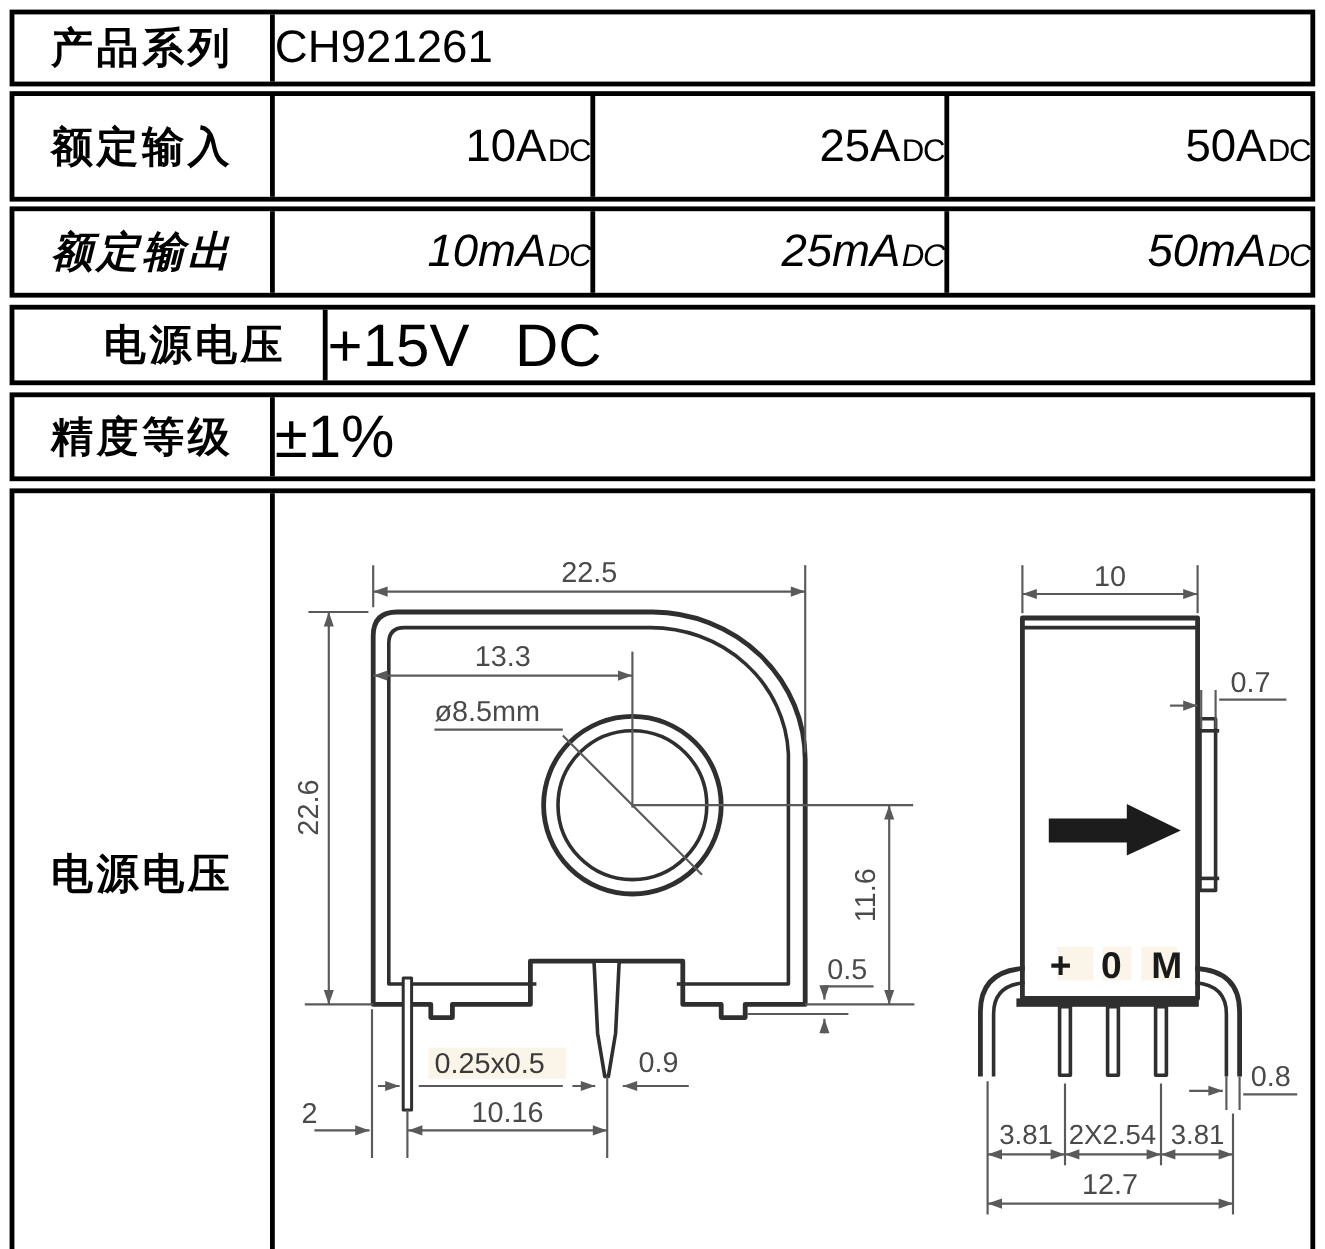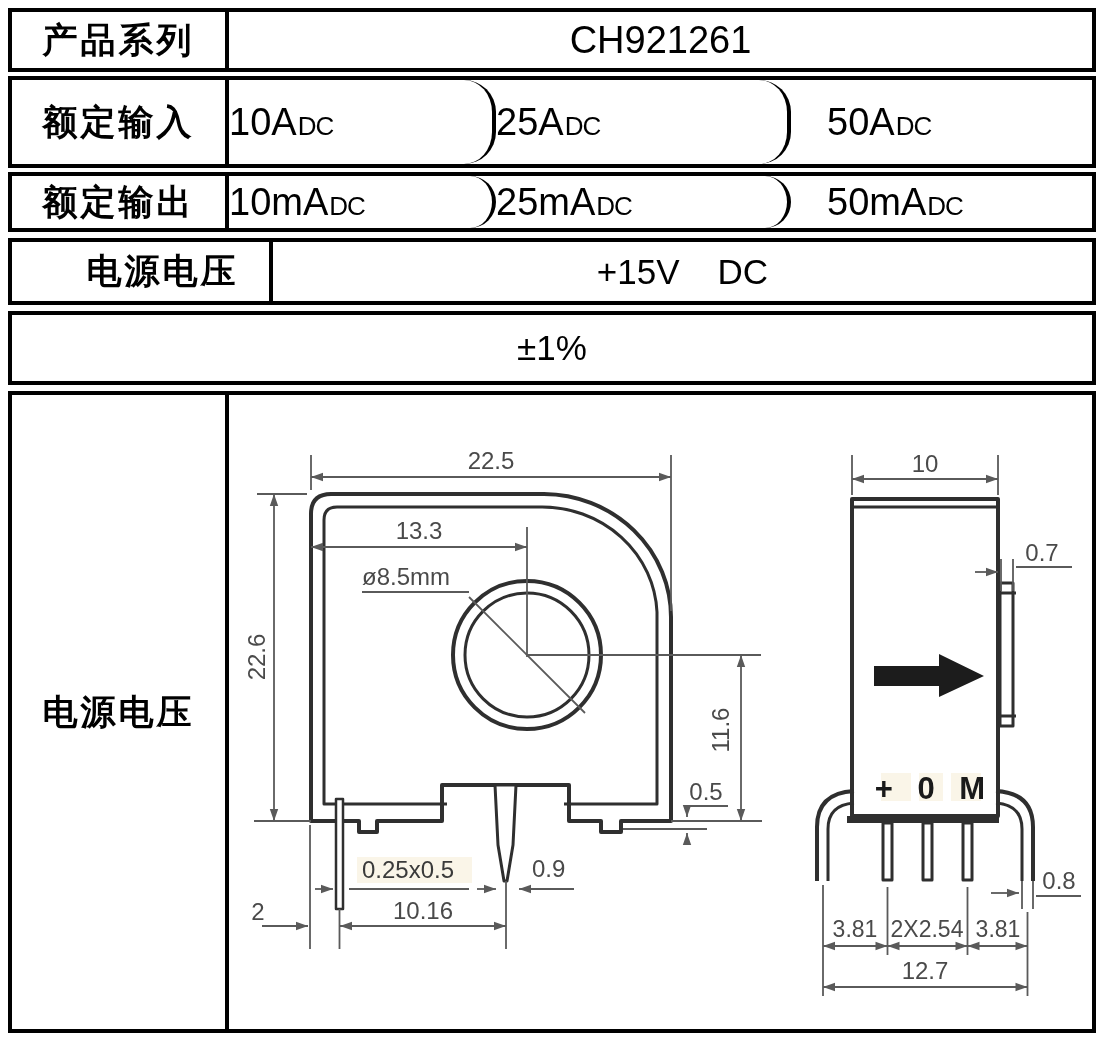--- a/index.html
+++ b/index.html
@@ -5,41 +5,41 @@
   html,body{margin:0;padding:0;background:#ffffff;}
   .sheet{
     width:1104px;height:1041px;background:#fff;
     padding:8px;box-sizing:border-box;
     font-family:"Liberation Sans","DejaVu Sans",sans-serif;
     color:#000;
   }
   .row{border:4px solid #000;display:flex;box-sizing:border-box;background:#fff;}
   .r1{height:64px;margin-bottom:4px;}
   .r2{height:92px;margin-bottom:4px;}
-  .r3{height:60px;margin-bottom:6px;}
+  .r3{height:76px;margin-bottom:6px;font-style:italic;}
   .r4{height:67px;margin-bottom:6px;padding-left:44px;}
   .r5{height:74px;margin-bottom:6px;}
   .r6{height:642px;}
   .label-cell{
     flex:0 0 213px;border-right:4px solid #000;
     display:flex;align-items:center;justify-content:center;
     font-size:35px;letter-spacing:3px;font-weight:600;
   }
   .vals{flex:1;display:flex;}
-  .vcell{display:flex;align-items:baseline;justify-content:flex-start;box-sizing:border-box;border-radius:32px;}
+  .vcell{display:flex;align-items:baseline;justify-content:flex-end;box-sizing:border-box;}
   .vals .vcell{align-items:center;}
   .c1{flex:0 0 267px;border-right:4px solid #000;}
   .c2{flex:0 0 295px;border-right:4px solid #000;}
   .c3{flex:1;padding-left:36px;}
-  .span-cell{flex:1;display:flex;align-items:center;justify-content:center;}
+  .span-cell{flex:1;display:flex;align-items:center;}
   .num{font-size:38px;line-height:1;}
   .sub{font-size:26px;line-height:1;margin-left:1px;letter-spacing:-1px;}
   .vpair{display:flex;align-items:baseline;}
   .gap{margin-left:38px;}
-  .big{font-size:35px;}
+  .big{font-size:50px;}
   .drawing-cell{flex:1;position:relative;}
   .drawing-cell svg{position:absolute;left:0;top:0;}
   text{font-family:"Liberation Sans","DejaVu Sans",sans-serif;}
 </style>
 </head>
 <body>
 
 <div class="sheet">
 
   <div class="row r1">
@@ -99,20 +99,21 @@
 
   <div class="row r4">
     <div class="label-cell">电源电压</div>
     <div class="span-cell">
       <span class="big">+15V</span>
       <span class="big gap">DC</span>
     </div>
   </div>
 
   <div class="row r5">
+    <div class="label-cell">精度等级</div>
     <div class="span-cell">
       <span class="big">±1%</span>
     </div>
   </div>
 
   <div class="row r6">
     <div class="label-cell">电源电压</div>
     <div class="drawing-cell">
       <svg width="871" height="642" viewBox="0 0 871 642">
         <defs>

